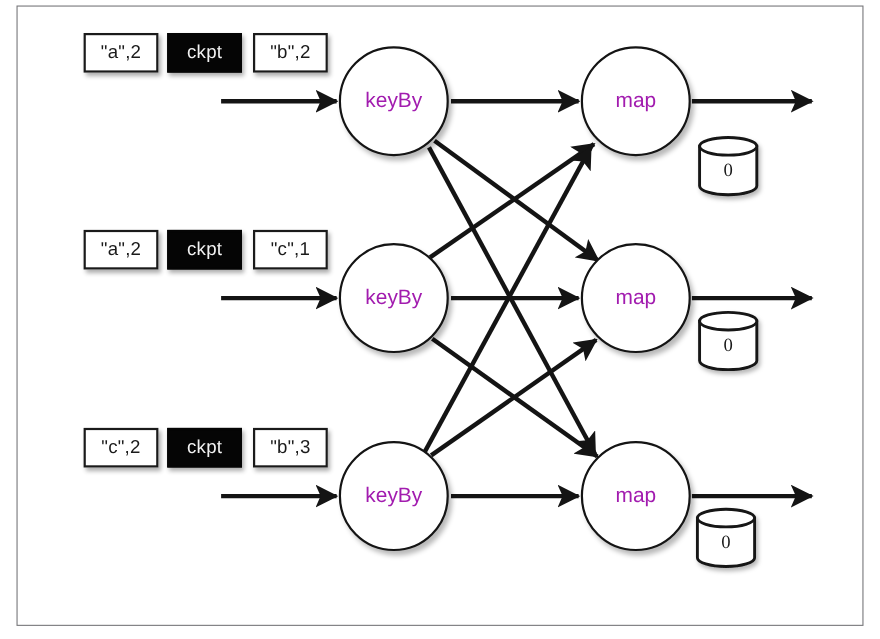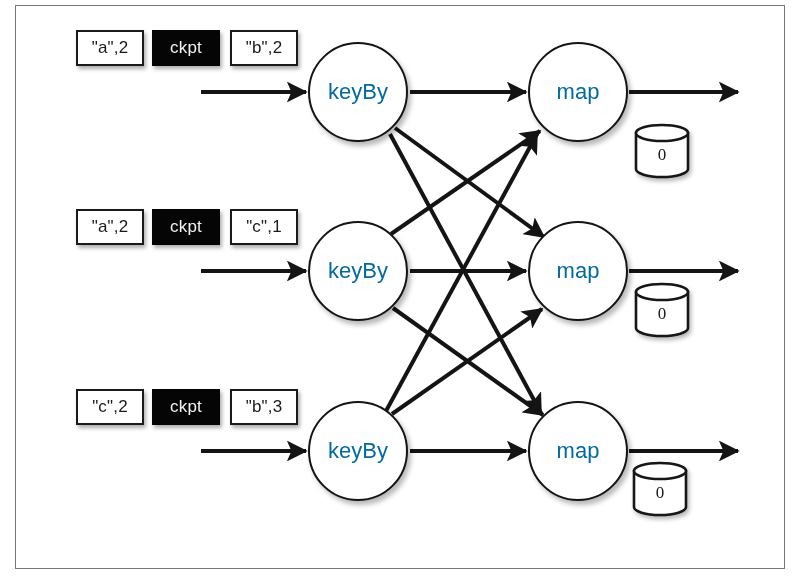--- a/index.html
+++ b/index.html
@@ -61,22 +61,22 @@
     position: absolute;
     width: 100px;
     height: 100px;
     border-radius: 50%;
     box-sizing: border-box;
     background: #ffffff;
     border: 2.5px solid #141414;
     display: flex;
     align-items: center;
     justify-content: center;
-    font-size: 22px;
-    color: #0369a1;
+    font-size: 19px;
+    color: #a21caf;
     box-shadow: 3px 4px 5px rgba(0,0,0,0.28);
     z-index: 5;
   }
   
   .cylinder {
     position: absolute;
     width: 52px;
     height: 60px;
     z-index: 6;
   }

